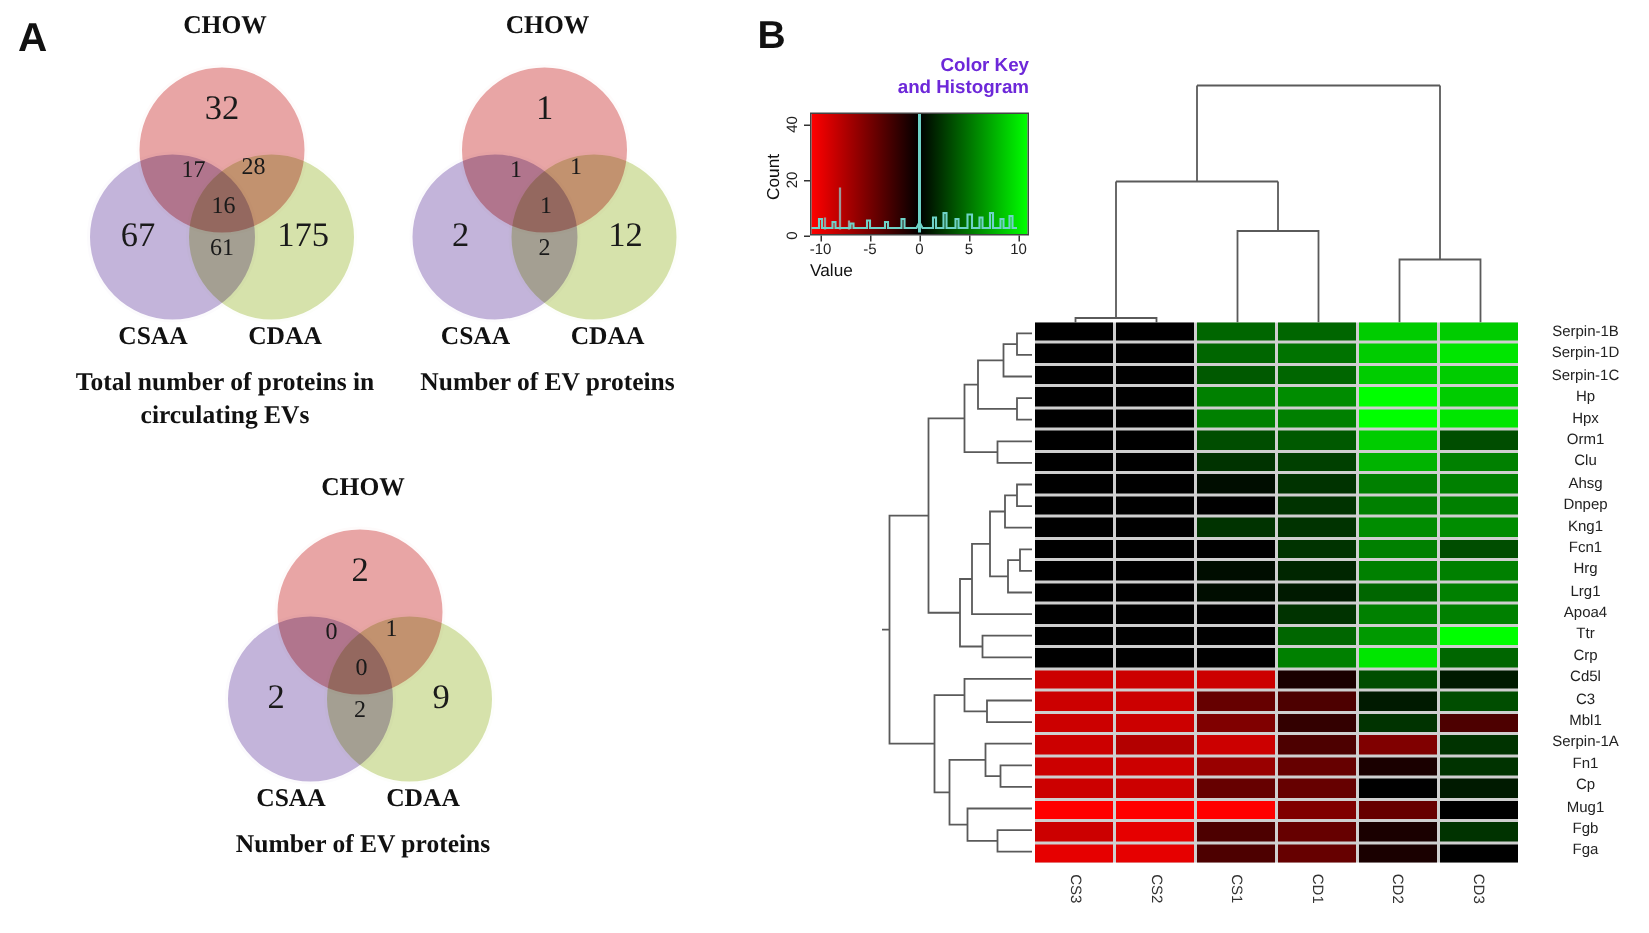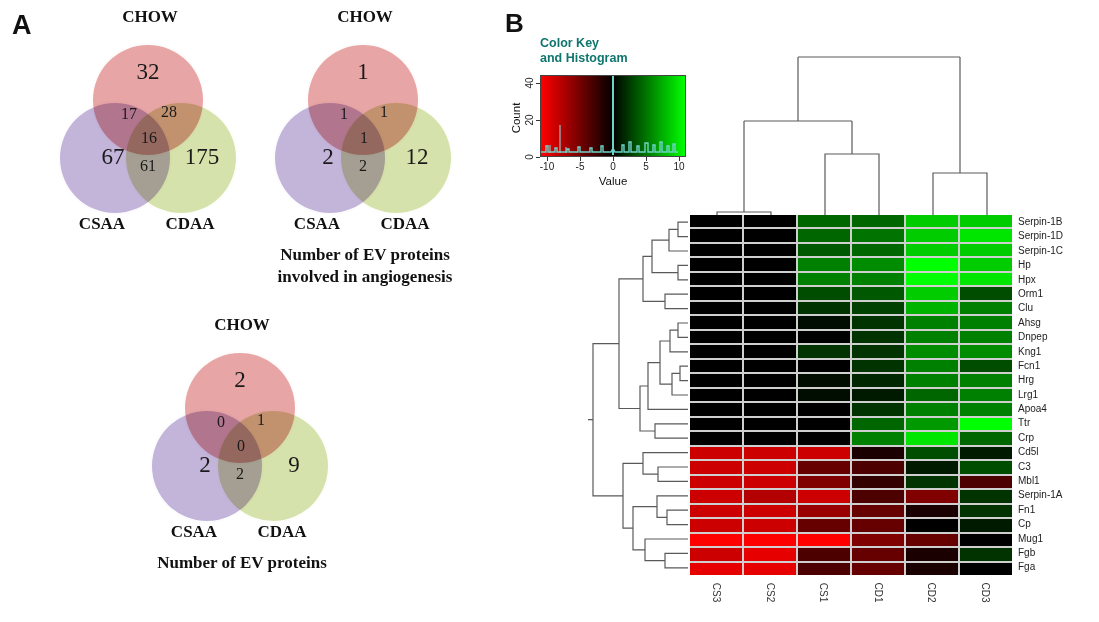--- a/index.html
+++ b/index.html
@@ -16,50 +16,50 @@
   .c-top{left:61px;top:17px;}
   .c-left{left:28px;top:75px;}
   .c-right{left:94px;top:75px;}
   .vn{position:absolute;transform:translate(-50%,-50%);font-family:"Liberation Serif",serif;color:#1a1a1a;z-index:3;}
   .vn.big{font-size:23px;}
   .vn.mid{font-size:16px;}
   .n-top{left:118px;top:46px;}
   .n-tl{left:99px;top:88px;}
   .n-tr{left:139px;top:86px;}
   .n-ctr{left:119px;top:112px;}
-  .n-left{left:62px;top:131px;margin-left:21px;}
+  .n-left{left:62px;top:131px;}
   .n-btm{left:118px;top:140px;}
   .n-right{left:172px;top:131px;}
   .vl{position:absolute;transform:translate(-50%,-50%);font-family:"Liberation Serif",serif;
       font-weight:bold;font-size:17px;z-index:3;}
   .l-left{left:72px;top:198px;}
   .l-right{left:160px;top:198px;}
   .venn-caption{margin-top:8px;font-family:"Liberation Serif",serif;font-weight:bold;font-size:17px;line-height:22px;white-space:nowrap;}
 
   
   .key-wrap{position:absolute;left:505px;top:30px;width:200px;height:170px;}
-  .key-title{position:absolute;left:35px;top:6px;width:146px;text-align:left;
-             font-weight:bold;font-size:12.5px;line-height:15px;color:#0f766e;}
+  .key-title{position:absolute;left:35px;top:6px;width:146px;text-align:right;
+             font-weight:bold;font-size:12.5px;line-height:15px;color:#6d28d9;}
   .key-box{position:absolute;left:35px;top:45px;width:146px;height:82px;border:1px solid #444;box-sizing:border-box;}
   .key-hist{position:absolute;left:35px;top:45px;width:146px;height:82px;}
   .key-xtick{position:absolute;width:1px;height:4px;background:#333;top:127px;}
   .key-xlab{position:absolute;top:131px;transform:translateX(-50%);font-size:10px;color:#222;}
   .key-ytick{position:absolute;height:1px;width:4px;background:#333;left:31px;}
   .key-ylab{position:absolute;transform:translate(-50%,-50%) rotate(-90deg);font-size:10px;color:#222;left:24px;}
-  .key-value{position:absolute;left:35px;top:145px;width:146px;text-align:center;font-size:11.5px;color:#111;}
+  .key-value{position:absolute;left:35px;top:145px;width:146px;text-align:left;font-size:11.5px;color:#111;}
   .key-count{position:absolute;left:-4px;top:82px;transform:rotate(-90deg);font-size:11.5px;color:#111;}
 
   
   .hm-grid{position:absolute;left:690px;top:215px;width:322px;height:360px;
            display:grid;grid-template-columns:repeat(6,1fr);grid-template-rows:repeat(25,1fr);
            gap:2px;background:#cfcfcf;}
   .hm-cell{width:100%;height:100%;}
   .hm-rowlabels{position:absolute;left:1018px;top:215px;width:78px;height:360px;
                 display:flex;flex-direction:column;}
-  .hm-rowlabel{height:14.4px;line-height:14.4px;font-size:10px;color:#222;text-align:left;}
+  .hm-rowlabel{height:14.4px;line-height:14.4px;font-size:10px;color:#222;text-align:center;}
   .hm-collabels{position:absolute;left:690px;top:579px;width:322px;height:42px;
                 display:grid;grid-template-columns:repeat(6,1fr);}
   .hm-collabel-cell{display:flex;justify-content:center;align-items:flex-start;}
   .hm-collabel-cell span{transform:rotate(90deg);transform-origin:center;font-size:10px;color:#333;white-space:nowrap;margin-top:8px;}
 
   svg.dendro{position:absolute;overflow:visible;}
   svg.dendro path{stroke:#5a5a5a;stroke-width:1.2;fill:none;}
 </style>
 </head>
 <body>
@@ -78,20 +78,22 @@
       <span class="vn mid n-tl">17</span>
       <span class="vn mid n-tr">28</span>
       <span class="vn mid n-ctr">16</span>
       <span class="vn big n-left">67</span>
       <span class="vn mid n-btm">61</span>
       <span class="vn big n-right">175</span>
       <span class="vl l-left">CSAA</span>
       <span class="vl l-right">CDAA</span>
     </div>
     <div class="venn-caption">
+      <div>Total number of proteins in</div>
+      <div>circulating EVs</div>
     </div>
   </div>
 
   <div class="venn-fig" style="left:245px;top:8px;">
     <div class="venn-title">CHOW</div>
     <div class="venn-canvas">
       <div class="vc c-top" style="background: rgb(232, 165, 165);"></div>
       <div class="vc c-left" style="background: rgb(195, 180, 218);"></div>
       <div class="vc c-right" style="background: rgb(214, 226, 171);"></div>
       <span class="vn big n-top">1</span>
@@ -99,21 +101,20 @@
       <span class="vn mid n-tr">1</span>
       <span class="vn mid n-ctr">1</span>
       <span class="vn big n-left">2</span>
       <span class="vn mid n-btm">2</span>
       <span class="vn big n-right">12</span>
       <span class="vl l-left">CSAA</span>
       <span class="vl l-right">CDAA</span>
     </div>
     <div class="venn-caption">
       <div>Number of EV proteins</div>
-      <div>involved in angiogenesis</div>
     </div>
   </div>
 
   <div class="venn-fig" style="left:122px;top:316px;">
     <div class="venn-title">CHOW</div>
     <div class="venn-canvas">
       <div class="vc c-top" style="background: rgb(232, 165, 165);"></div>
       <div class="vc c-left" style="background: rgb(195, 180, 218);"></div>
       <div class="vc c-right" style="background: rgb(214, 226, 171);"></div>
       <span class="vn big n-top">2</span>

